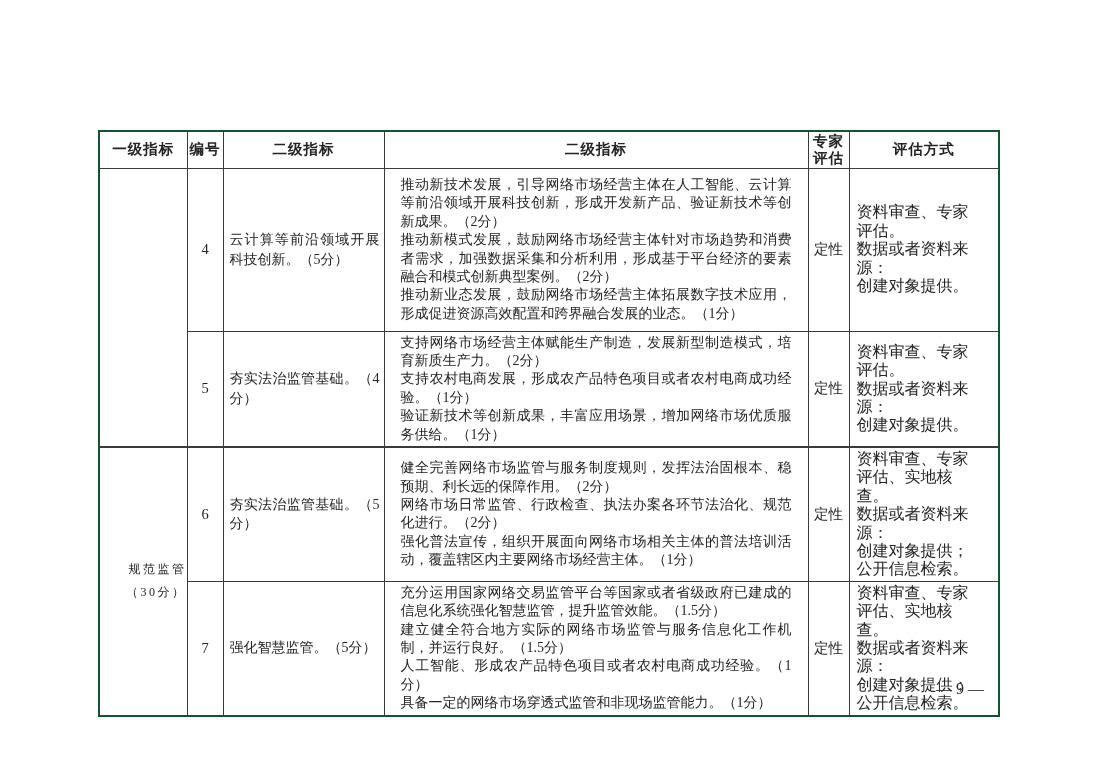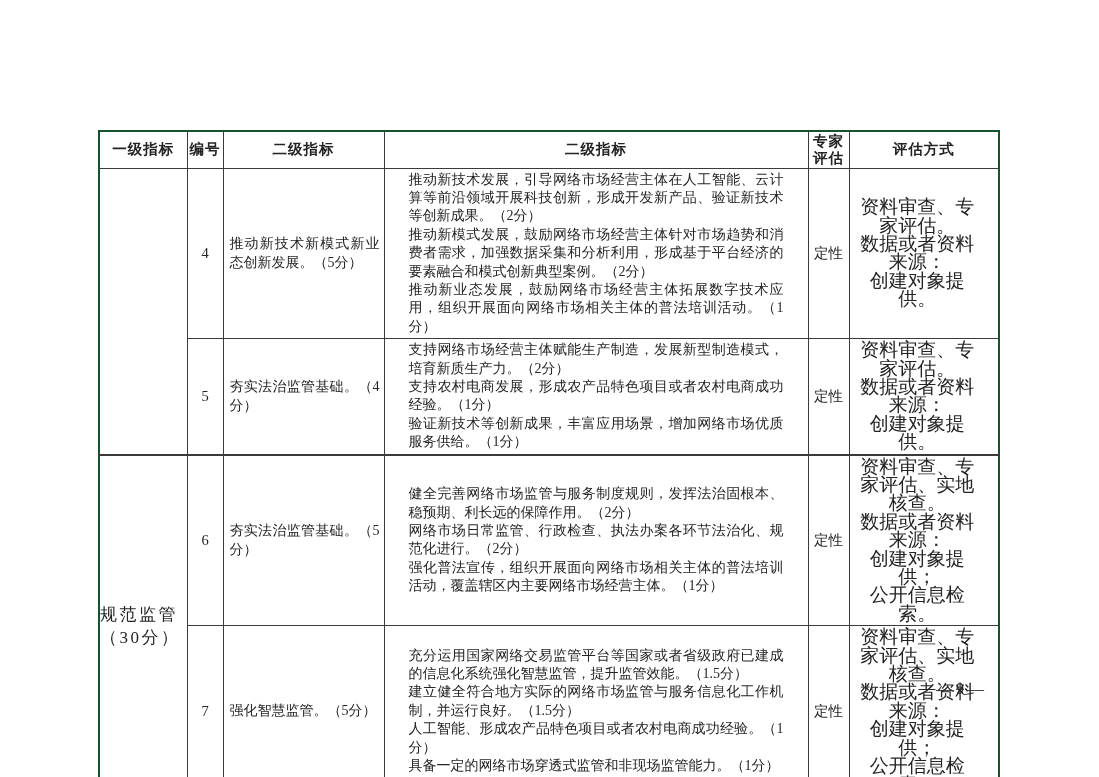--- a/index.html
+++ b/index.html
@@ -23,34 +23,34 @@
   .doc thead th {
     font-family:"Liberation Sans","DejaVu Sans",sans-serif;
     font-weight:700; font-size:14.5px; letter-spacing:1px;
     text-align:center; line-height:17px;
   }
   tr.group-divider td { border-top:2px solid #3a3a3a; }
   td.num-cell, td.nature-cell {
     text-align:center; font-size:14.5px;
   }
   td.primary-cell {
-    text-align:left; font-size:17px; letter-spacing:2.5px; line-height:23px;
+    text-align:right; font-size:12px; letter-spacing:2.5px; line-height:23px;
   }
   td.secondary-cell {
     padding:3px 4px 3px 6px; font-size:14px; line-height:19.5px;
     text-align:justify; text-justify:inter-ideograph;
   }
   td.desc-cell {
-    padding:2px 24px; font-size:14px; line-height:18.4px;
+    padding:2px 16px; font-size:14px; line-height:18.4px;
     text-align:justify; text-justify:inter-ideograph;
   }
   td.desc-cell div { text-align:justify; }
   td.eval-cell {
-    padding:2px 20px 2px 7px; font-size:19px; line-height:18.4px;
-    text-align:center;
+    padding:2px 20px 2px 7px; font-size:16px; line-height:18.4px;
+    text-align:left;
   }
   .footer-pagenum {
     position:absolute; left:898px; top:680px; width:124px;
     text-align:center; font-size:16px; color:#2b2b2b;
     font-family:"Liberation Serif","DejaVu Serif",serif;
   }
 </style>
 </head>
 <body>
 
@@ -76,25 +76,25 @@
       </tr>
     </thead>
     <tbody>
 
       <tr style="height:163px">
         <td class="primary-cell" rowspan="2">
           <div></div>
           <div></div>
         </td>
         <td class="num-cell">4</td>
-        <td class="secondary-cell">推动新技术新模式新业态创新发展。（5分）</td>
+        <td class="secondary-cell">云计算等前沿领域开展科技创新。（5分）</td>
         <td class="desc-cell">
           <div>推动新技术发展，引导网络市场经营主体在人工智能、云计算等前沿领域开展科技创新，形成开发新产品、验证新技术等创新成果。（2分）</div>
           <div>推动新模式发展，鼓励网络市场经营主体针对市场趋势和消费者需求，加强数据采集和分析利用，形成基于平台经济的要素融合和模式创新典型案例。（2分）</div>
-          <div>推动新业态发展，鼓励网络市场经营主体拓展数字技术应用，组织开展面向网络市场相关主体的普法培训活动。（1分）</div>
+          <div>推动新业态发展，鼓励网络市场经营主体拓展数字技术应用，形成促进资源高效配置和跨界融合发展的业态。（1分）</div>
         </td>
         <td class="nature-cell">定性</td>
         <td class="eval-cell">
           <div>资料审查、专家评估。</div>
           <div>数据或者资料来源：</div>
           <div>创建对象提供。</div>
         </td>
       </tr>
       <tr style="height:108px">
         <td class="num-cell">5</td>

